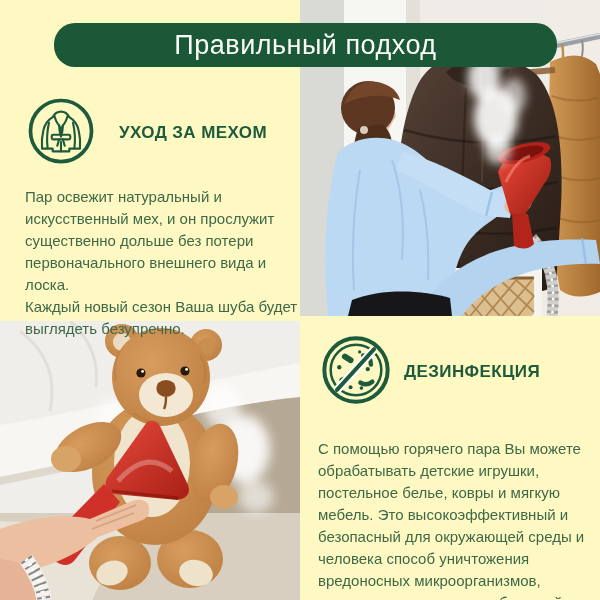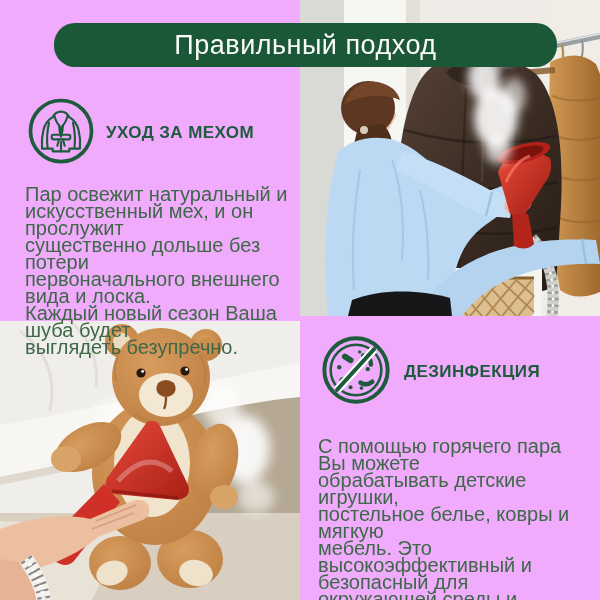--- a/index.html
+++ b/index.html
@@ -1,38 +1,38 @@
 <!DOCTYPE html>
 <html><head>
 <meta charset="utf-8">
 <style>
   html,body{margin:0;padding:0;}
   body{width:600px;height:600px;background:#ffffff;font-family:"Liberation Sans","DejaVu Sans",sans-serif;overflow:hidden;}
-  .stage{position:relative;width:600px;height:600px;background:#f0abfc;text-decoration:underline;}
+  .stage{position:relative;width:600px;height:600px;background:#fef9c3;text-decoration:underline;}
 
   
   .banner{position:absolute;left:54px;top:23px;width:503px;height:44px;background:#1b5838;
           border-radius:21px;display:flex;align-items:center;justify-content:center;z-index:30;}
   .banner span{color:#fdfdf8;font-size:27px;letter-spacing:.5px;}
 
   
   .photo{position:absolute;overflow:hidden;z-index:5;}
   .photo-topright{left:300px;top:0;width:300px;height:316px;}
   .photo-bottomleft{left:0;top:321px;width:300px;height:279px;}
   .photo svg{display:block;}
 
   
   .block{position:absolute;z-index:10;}
   .block-head{display:flex;align-items:center;}
   .icon-wrap{flex:0 0 auto;}
   .section-title{font-weight:bold;color:#1d5b3c;font-size:17px;letter-spacing:.4px;}
-  .section-body{color:#3e6848;font-size:20px;line-height:17px;white-space:pre-line;}
+  .section-body{color:#3e6848;font-size:15px;line-height:22px;white-space:pre-line;}
 
   .furcare{left:25px;top:94px;width:275px;}
-  .furcare .block-head{gap:8px;margin-left:-1px;}
+  .furcare .block-head{gap:21px;margin-left:-1px;}
   .furcare .section-body{margin-top:14px;}
 
   .disinfect{left:318px;top:332px;width:272px;}
   .disinfect .block-head{gap:10px;}
   .disinfect .section-body{margin-top:26px;}
 </style>
 </head>
 <body>
 
 <div class="stage">

